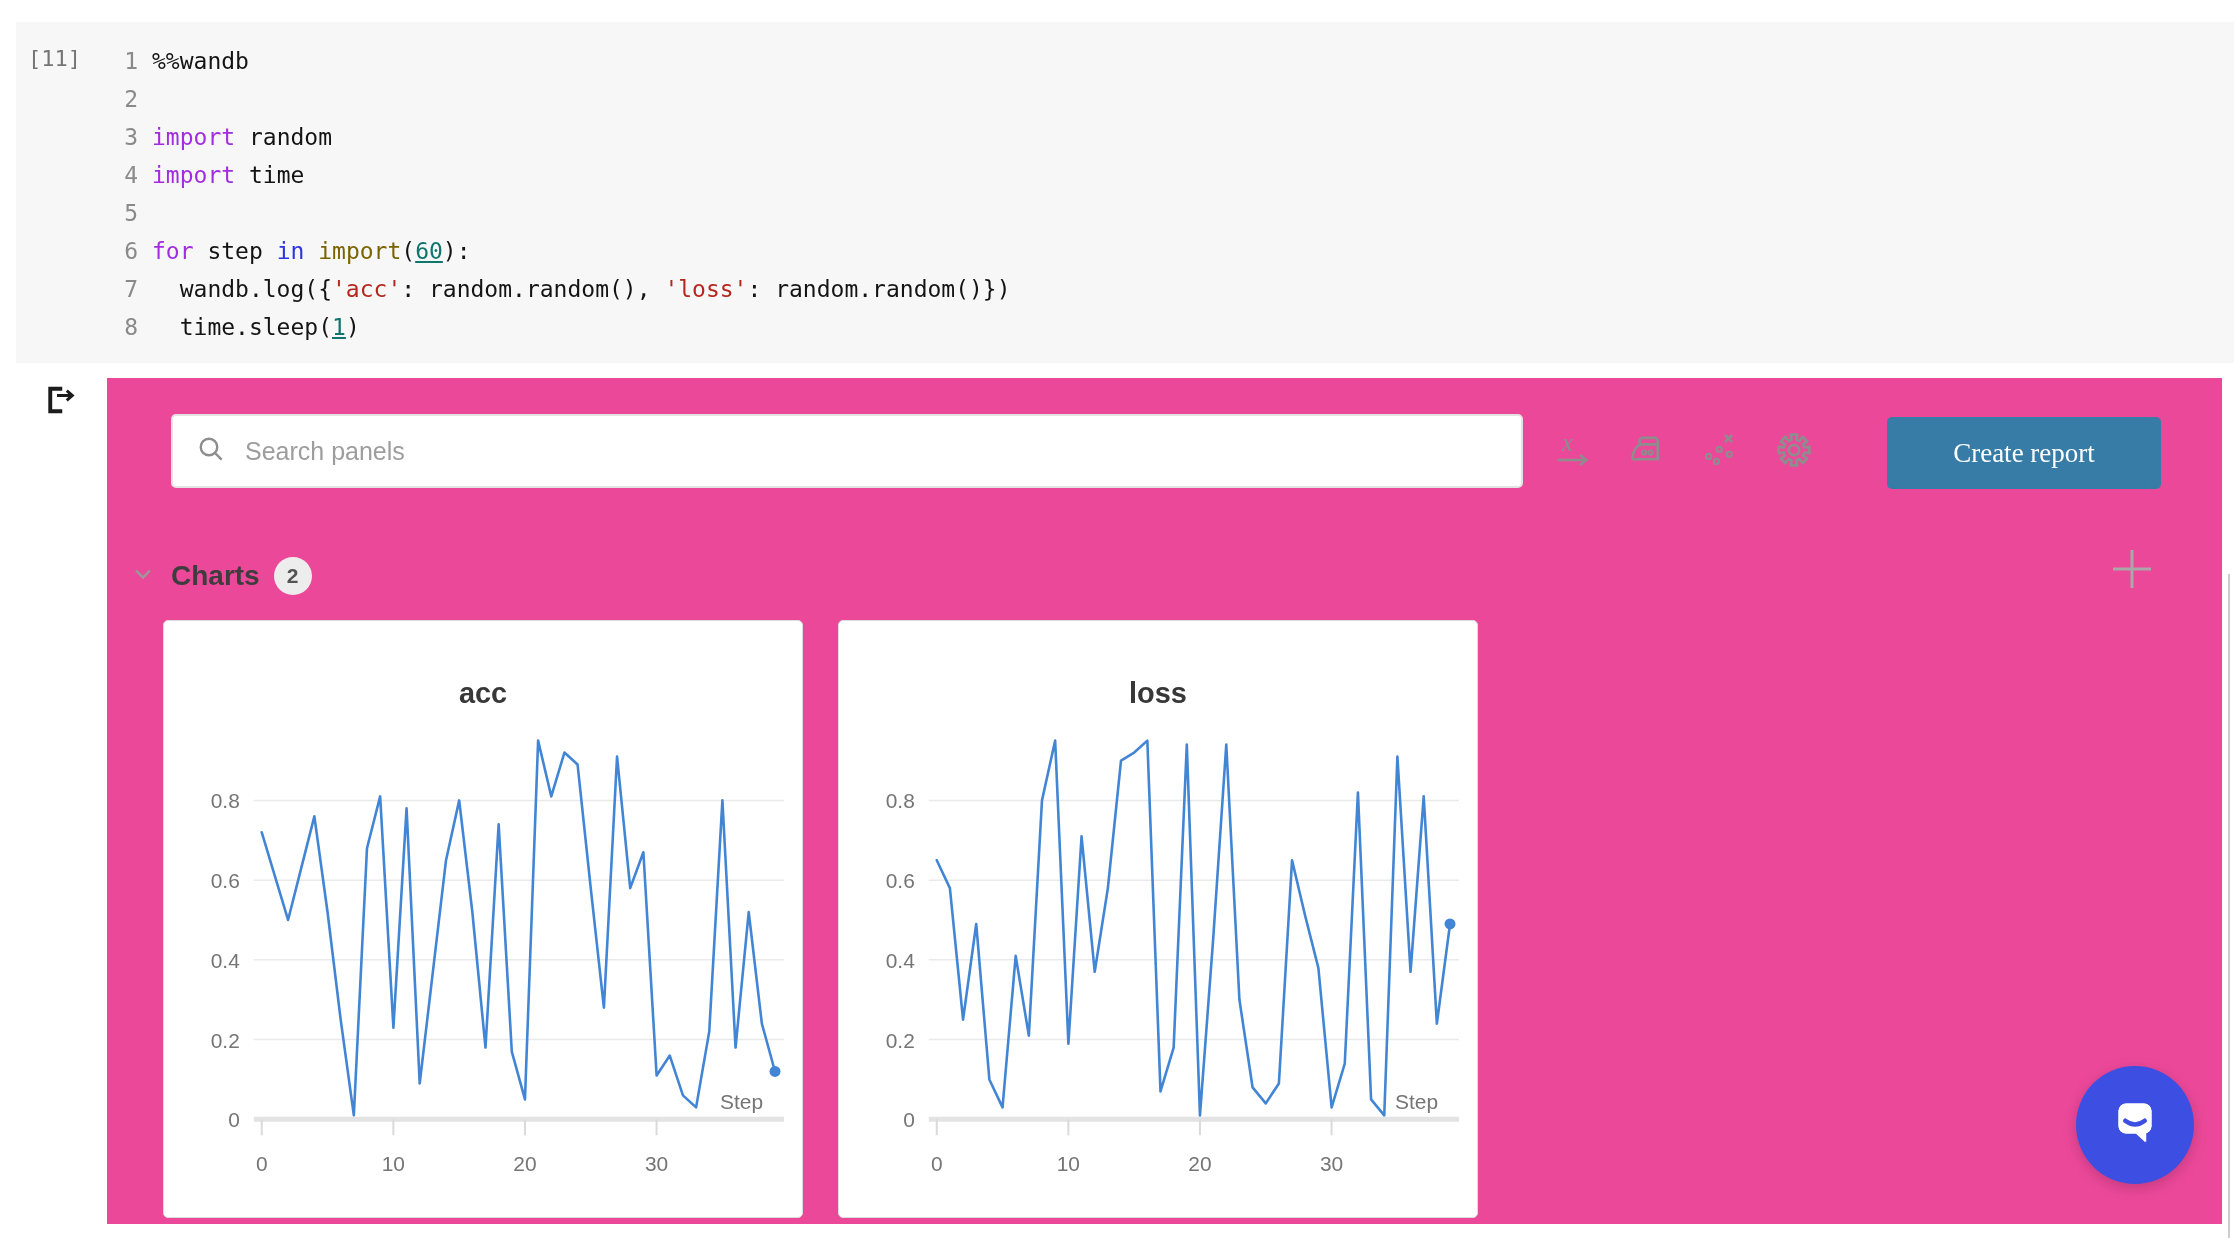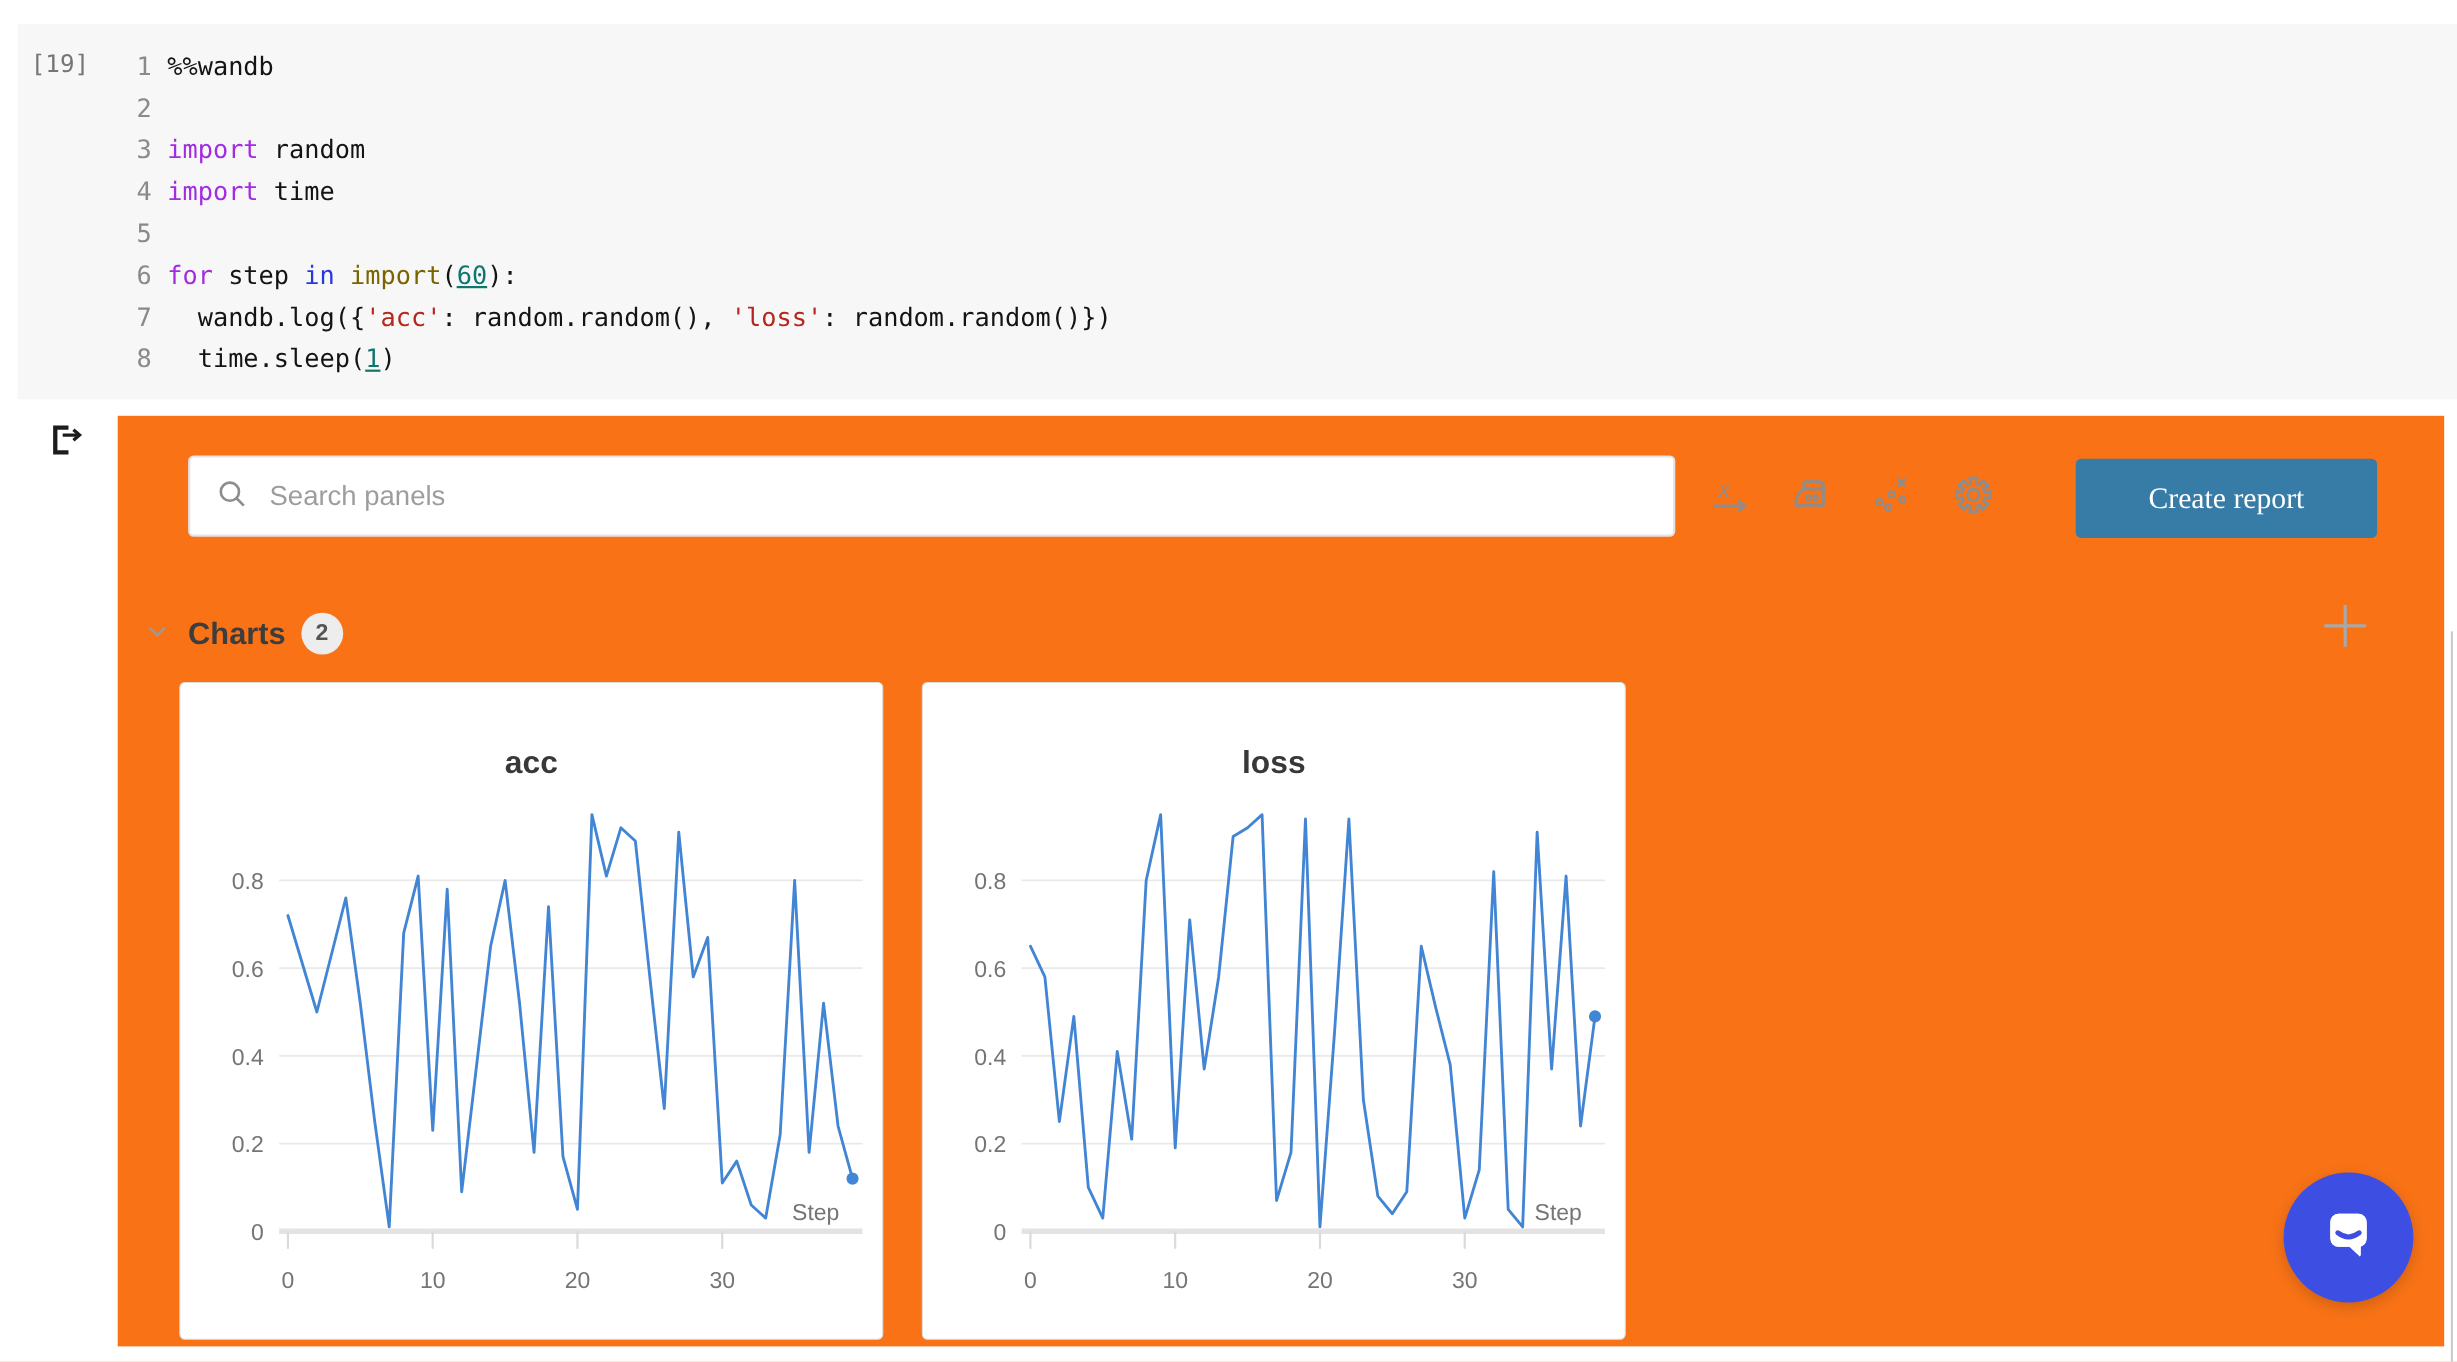--- a/index.html
+++ b/index.html
@@ -18,21 +18,21 @@
   .code-line .code{white-space:pre;margin-left:14px;}
   .tok-plain{color:#141414;}
   .tok-kw{color:#a32ce0;}
   .tok-kw2{color:#2b35e0;}
   .tok-builtin{color:#7a6400;}
   .tok-num{color:#0f766e;text-decoration:underline;}
   .tok-str{color:#b5261e;}
   
   .popout{position:absolute;left:42px;top:382px;width:36px;height:36px;cursor:pointer;}
   
-  .panel{position:absolute;left:107px;top:378px;width:2115px;height:846px;background:#f97316;}
+  .panel{position:absolute;left:107px;top:378px;width:2115px;height:846px;background:#ec4899;}
   .search-box{position:absolute;left:64px;top:36px;width:1352px;height:74px;background:#ffffff;
     border:2px solid #e3e3e3;border-radius:5px;display:flex;align-items:center;
     padding:0 0 0 22px;box-sizing:border-box;}
   .search-box input{border:none;outline:none;background:transparent;flex:1;margin-left:16px;
     font-family:"Liberation Sans",sans-serif;font-size:25px;color:#444;}
   .search-box input::placeholder{color:#9d9d9d;}
   .toolbar-icons{position:absolute;left:1445px;top:52px;display:flex;gap:34px;}
   .tool-icon{width:40px;height:40px;display:flex;align-items:center;justify-content:center;cursor:pointer;}
   .create-report{position:absolute;left:1780px;top:39px;width:274px;height:72px;border-radius:5px;
     display:flex;align-items:center;justify-content:center;color:#ffffff;font-size:27px;cursor:pointer;}
@@ -48,21 +48,21 @@
   
   .scroll-line{position:absolute;left:2228px;top:574px;width:2px;height:664px;background:#cccccc;}
   .chat-bubble{position:absolute;left:2076px;top:1066px;width:118px;height:118px;border-radius:50%;
     display:flex;align-items:center;justify-content:center;cursor:pointer;
     box-shadow:0 4px 14px rgba(0,0,0,0.18);}
 </style>
 </head>
 <body>
 
 <div class="code-cell">
-  <div class="exec-count">[19]</div>
+  <div class="exec-count">[11]</div>
   <div class="code-block">
       <div class="code-line">
         <span class="ln">1</span>
         <span class="code"><span class="tok-plain">%%wandb</span></span>
       </div>
       <div class="code-line">
         <span class="ln">2</span>
         <span class="code"></span>
       </div>
       <div class="code-line">

